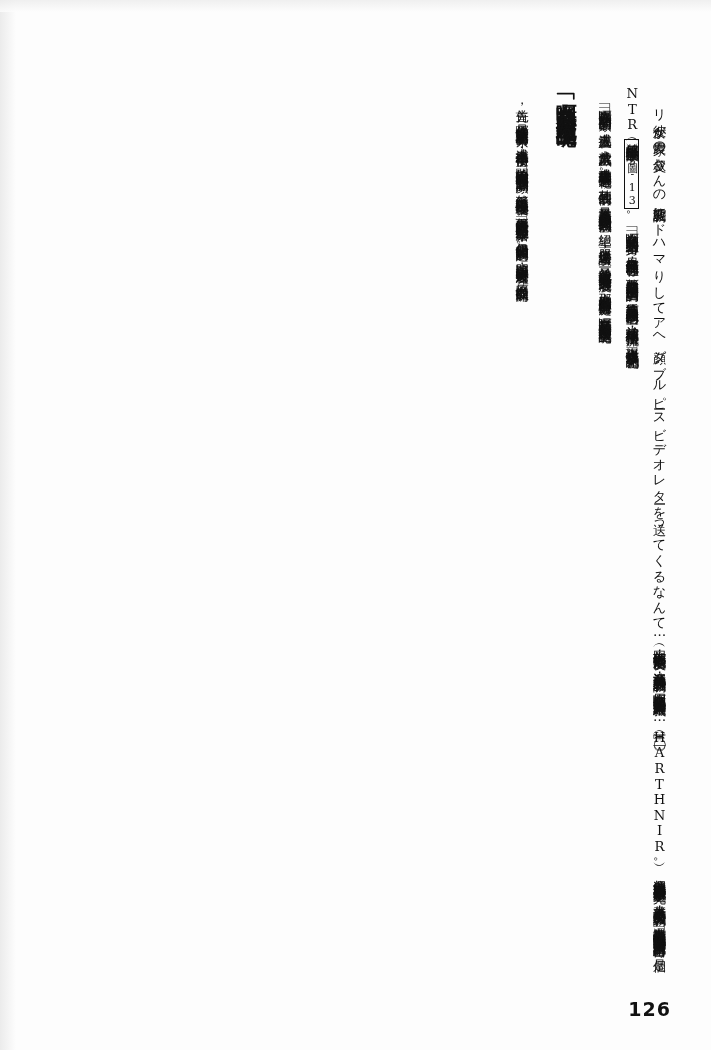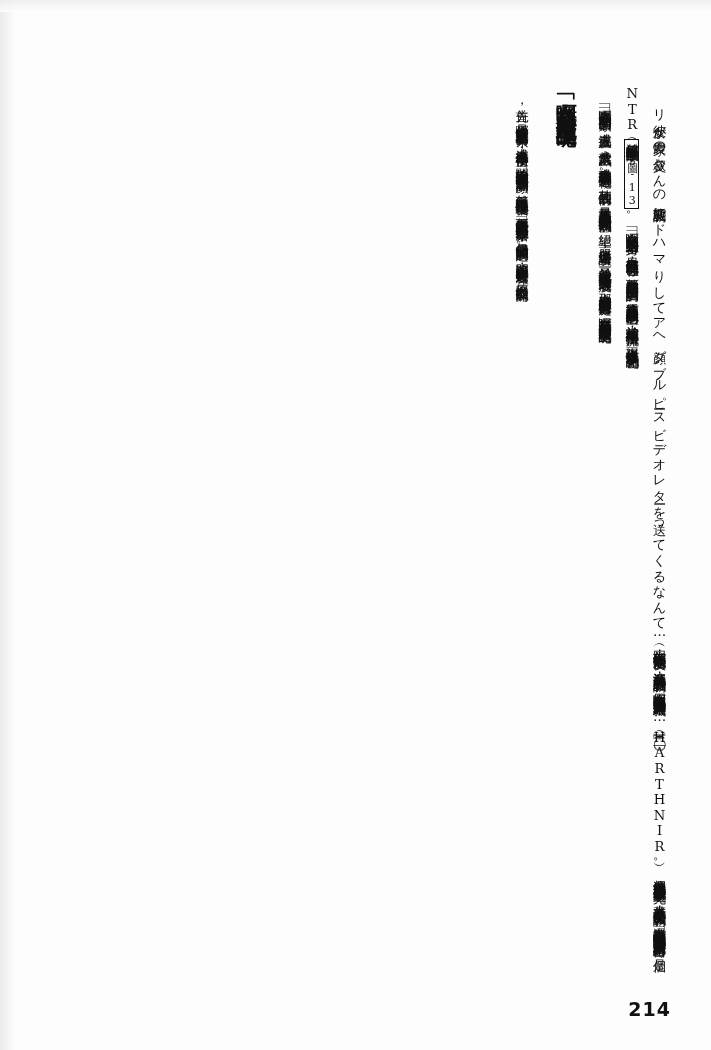--- a/index.html
+++ b/index.html
@@ -107,15 +107,15 @@
     <p><span>リ彼女が農家の叔父さんの変態調教にドハマりしてアヘ顔ダブルピースビデオレターを送ってくるなんて…（因為信任送去鄉下的扶他女友，竟沉迷於農家叔父的變態調教，用啊嘿顏比勝利手勢拍成影片寄回來給我……）」（二〇一〇・HARTHNIR）。這個遊戲的內容其實看標題就差不多劇透完了，基本上就是描述女友被叔父調教，還在調教完畢後拍了「啊嘿顏雙勝利手勢」的影片當成證明寄給自己，是個NTR（戴綠帽）服從系的故事</span><span class="boxref">圖5-13</span><span>。「啊嘿顏」和「勝利手勢」的組合本身，早在這部作品出現前便已存在，然而這部作品卻是最早創造出這個名詞的。這種簡單直白又給人強烈印象的名稱，被當成一種網路梗快速流傳，表現方式也很快就完成了「記號化」。</span></p>
 
     <p>「啊嘿顏」作為「高潮顏」的一個子類，在成人漫畫、十八禁成人遊戲、成人動畫界實現了獨特的進化。其強烈的表情，最初是為了更直白地將作中人物感受到的強烈快感、絕望、服從傳達給讀者，並最後演化成一種現實中不可能看見的過度表現；那麼這波風潮的爆炸中心是源自何處，「啊嘿顏」最初又是在何時作為一種藝術表現誕生的呢。</p>
 
     <p class="heading">「啊嘿顏」是何時何地誕生的呢？</p>
 
     <p>首先，是哪位作家重新定義了前述的三項要素？成人漫畫自千禧年前後，開始徐徐出現帶有「啊嘿顏」要素的「高潮顏」，然後至〇六年以降出現爆發性增長；然而這是否就能斷言「啊嘿顏」發源於千禧年，仍是個很難回答的問題。這問題之所以會變得這麼複雜，原因在於從以前開</p>
 
   </div>
 
-  <div id="page-number">214</div>
+  <div id="page-number">126</div>
 
 </div>
 
 </body></html>

